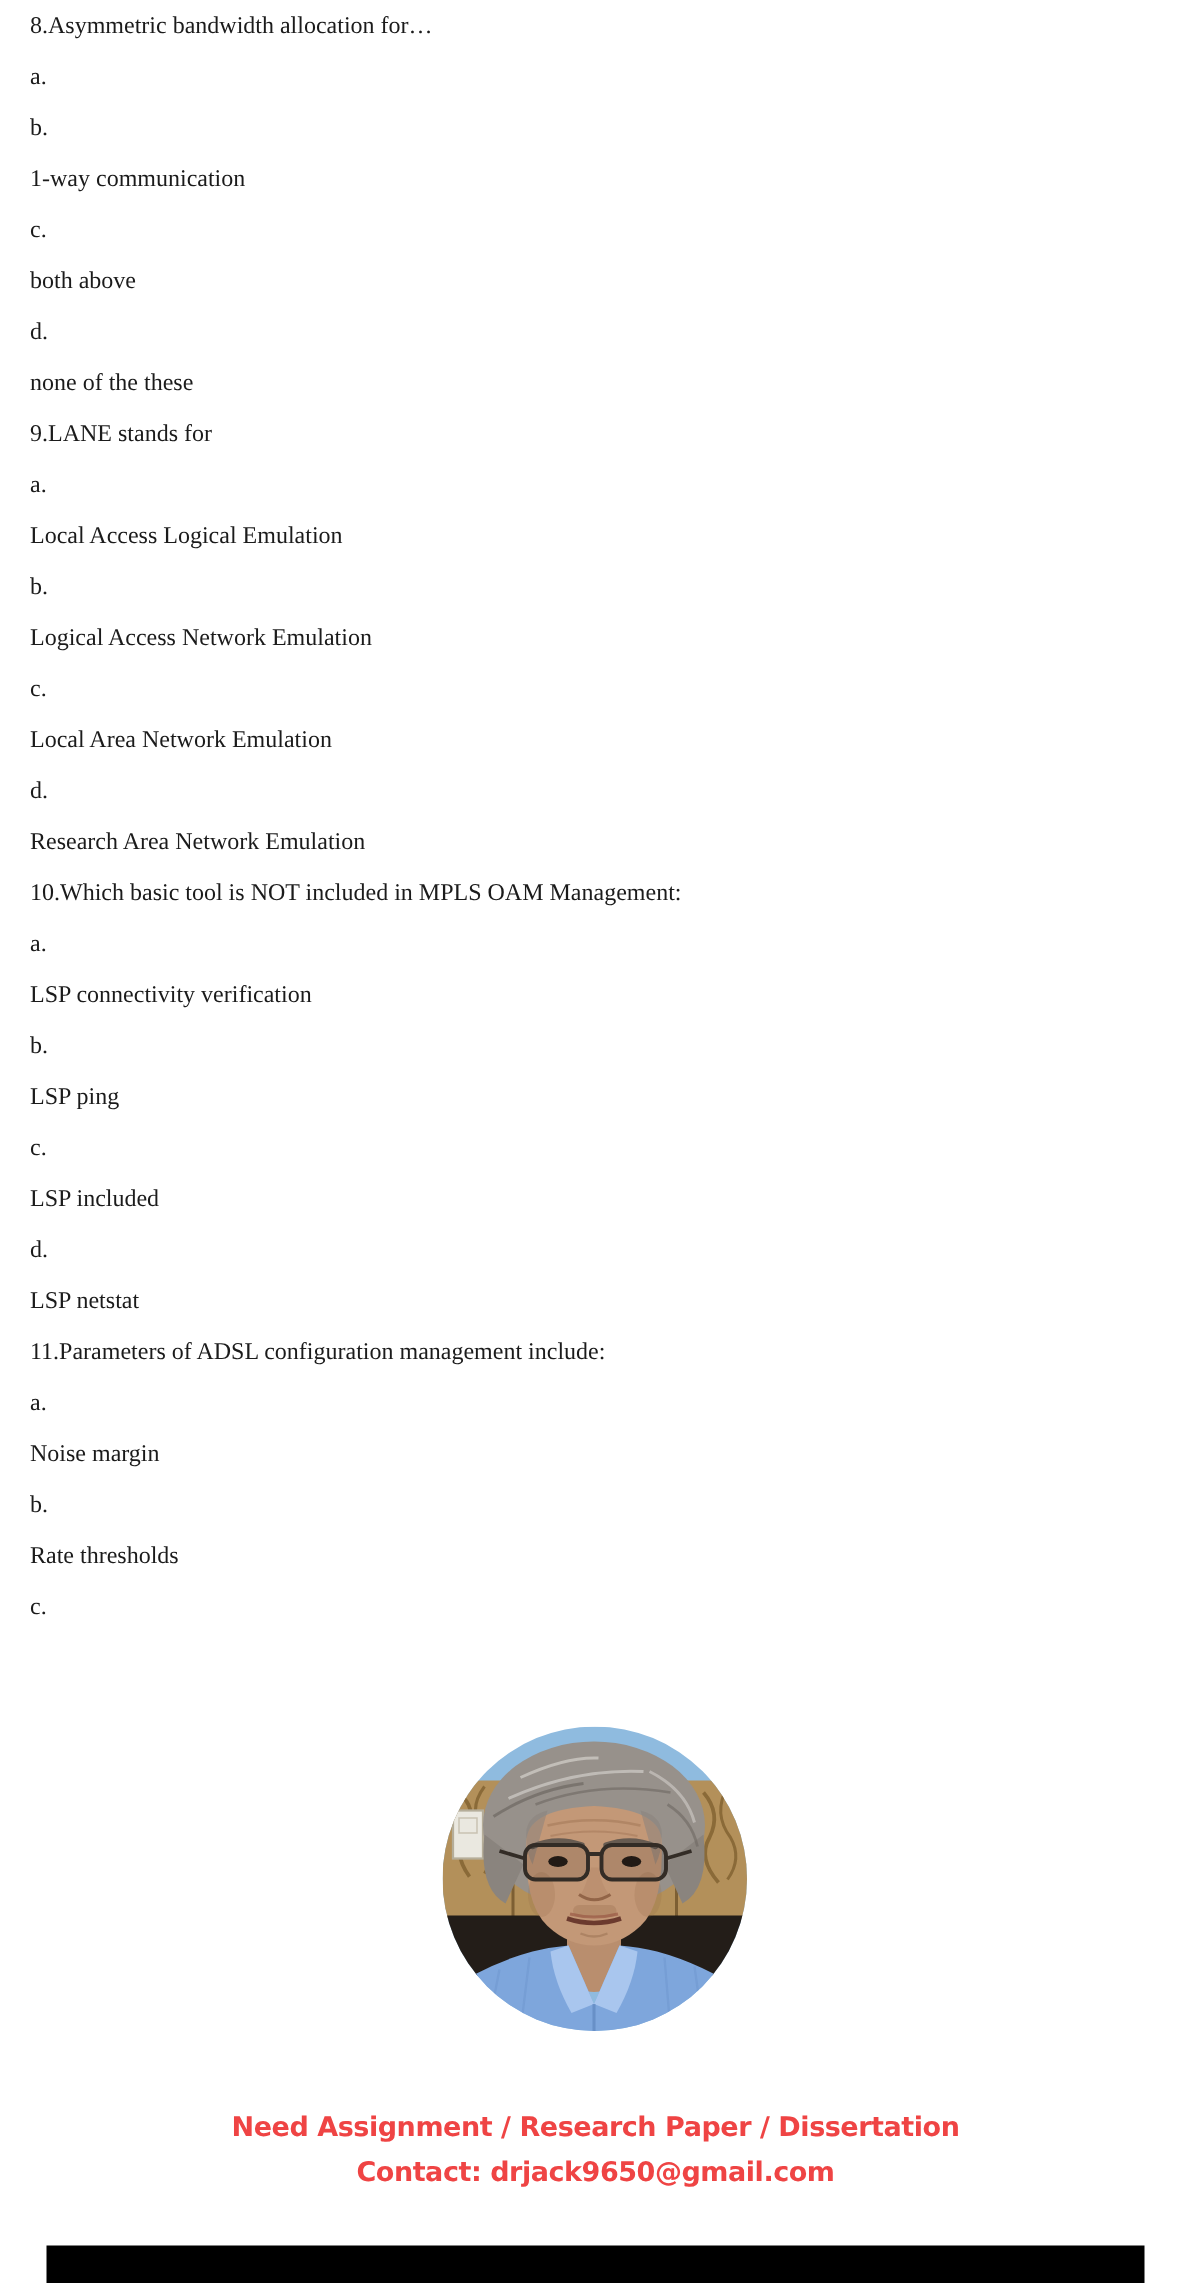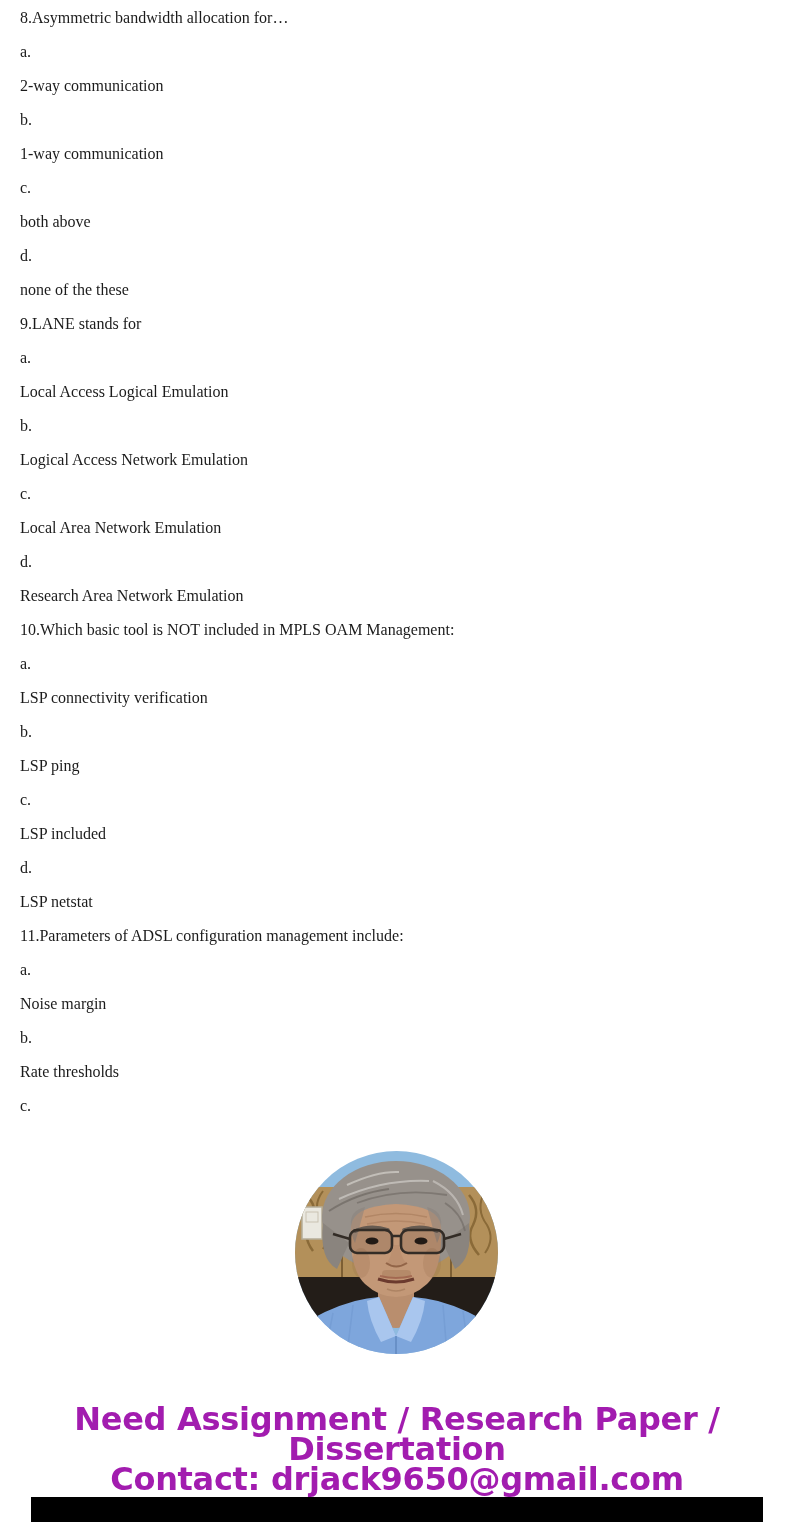--- a/index.html
+++ b/index.html
@@ -10,36 +10,35 @@
   .doc{position:absolute;left:8px;top:8px;width:778px;}
   .doc p{margin:0 0 15px 12px;font-size:16px;line-height:19px;}
   .avatar{
     position:absolute;left:295px;top:1151px;width:203px;height:203px;
     border-radius:50%;overflow:hidden;margin:0;
   }
   .avatar svg{display:block;}
   .ad{
     position:absolute;top:1404px;left:0;width:794px;text-align:center;
     font-family:"DejaVu Sans","Liberation Sans",sans-serif;font-weight:bold;
-    font-size:32px;line-height:30px;color:#a21caf;letter-spacing:-0.3px;
+    font-size:18px;line-height:30px;color:#ef4444;letter-spacing:-0.3px;
   }
   .bottom-bar{
     position:absolute;left:31px;top:1497px;width:732px;height:25px;
     background:#000000;
   }
 </style>
 </head>
 <body>
 
 <main>
 
   <section class="doc" id="quiz-container">
       <p>8.Asymmetric bandwidth allocation for…</p>
       <p>a.</p>
-      <p>2-way communication</p>
       <p>b.</p>
       <p>1-way communication</p>
       <p>c.</p>
       <p>both above</p>
       <p>d.</p>
       <p>none of the these</p>
       <p>9.LANE stands for</p>
       <p>a.</p>
       <p>Local Access Logical Emulation</p>
       <p>b.</p>

